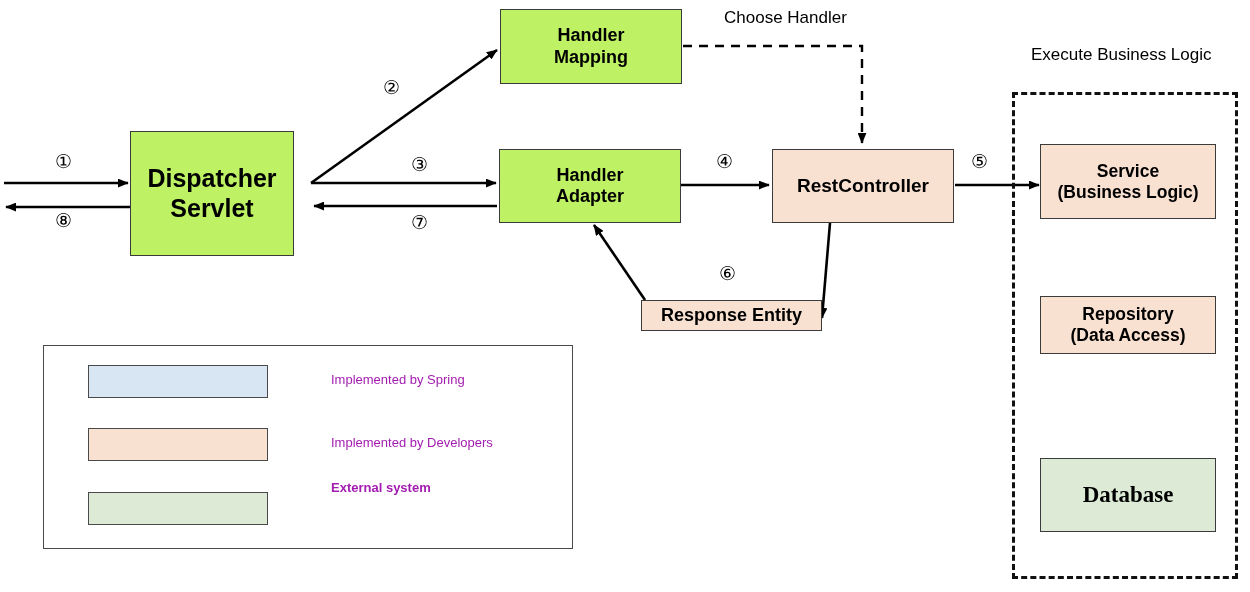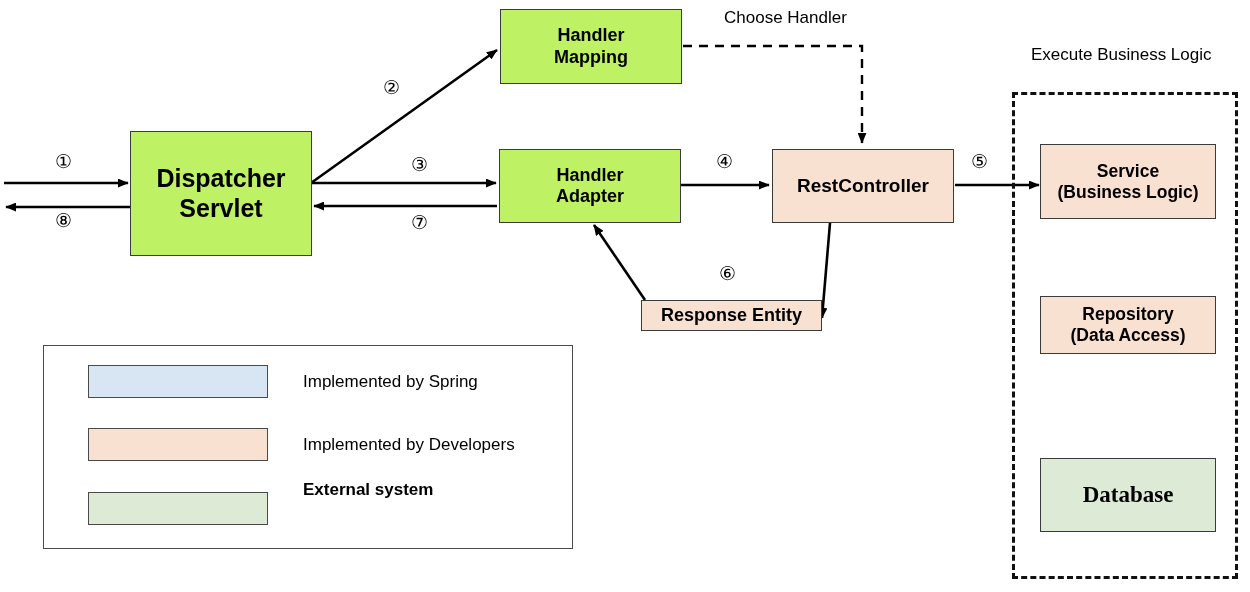--- a/index.html
+++ b/index.html
@@ -71,24 +71,25 @@
     border: 1.8px solid #4a4a4a;
     background: #ffffff;
   }
   .legend-swatch {
     position: absolute;
     box-sizing: border-box;
     border: 1.6px solid #4a4a4a;
   }
   .legend-text {
     position: absolute;
-    font-size: 17px;
-    color: #000000;
+    font-size: 13px;
+    color: #a21caf;
     font-family: "Liberation Sans", sans-serif;
     white-space: nowrap;
+    margin-left: 28px;
   }
 </style>
 </head>
 <body>
 
 <div id="canvas">
 
   <svg class="layer" viewBox="0 0 1250 592">
     <defs>
       <marker id="ah" markerWidth="11" markerHeight="9" refX="10.2" refY="4.5" orient="auto" markerUnits="userSpaceOnUse">
@@ -119,21 +120,21 @@
 
     <path d="M 683 46 L 862 46 L 862 143" fill="none" stroke="#000000" stroke-width="2.4" stroke-dasharray="9 7" marker-end="url(#ahd)"></path>
   </svg>
 
   <div class="dashed-group" style="left:1012px; top:92px; width:226px; height:487px;"></div>
 
   <div class="plain-label" style="left:1031px; top:45px;">Execute Business Logic</div>
 
   <div class="plain-label" style="left:724px; top:8px;">Choose Handler</div>
 
-  <div class="node fill-spring" style="left:130px; top:131px; width:182px; height:125px; font-size:25px;">
+  <div class="node fill-spring" style="left:130px; top:131px; width:164px; height:125px; font-size:25px;">
     <div>
       <span>Dispatcher</span>
       <span>Servlet</span>
     </div>
   </div>
 
   <div class="node fill-spring" style="left:500px; top:9px; width:182px; height:75px; font-size:18px;">
     <div>
       <span>Handler</span>
       <span>Mapping</span>

